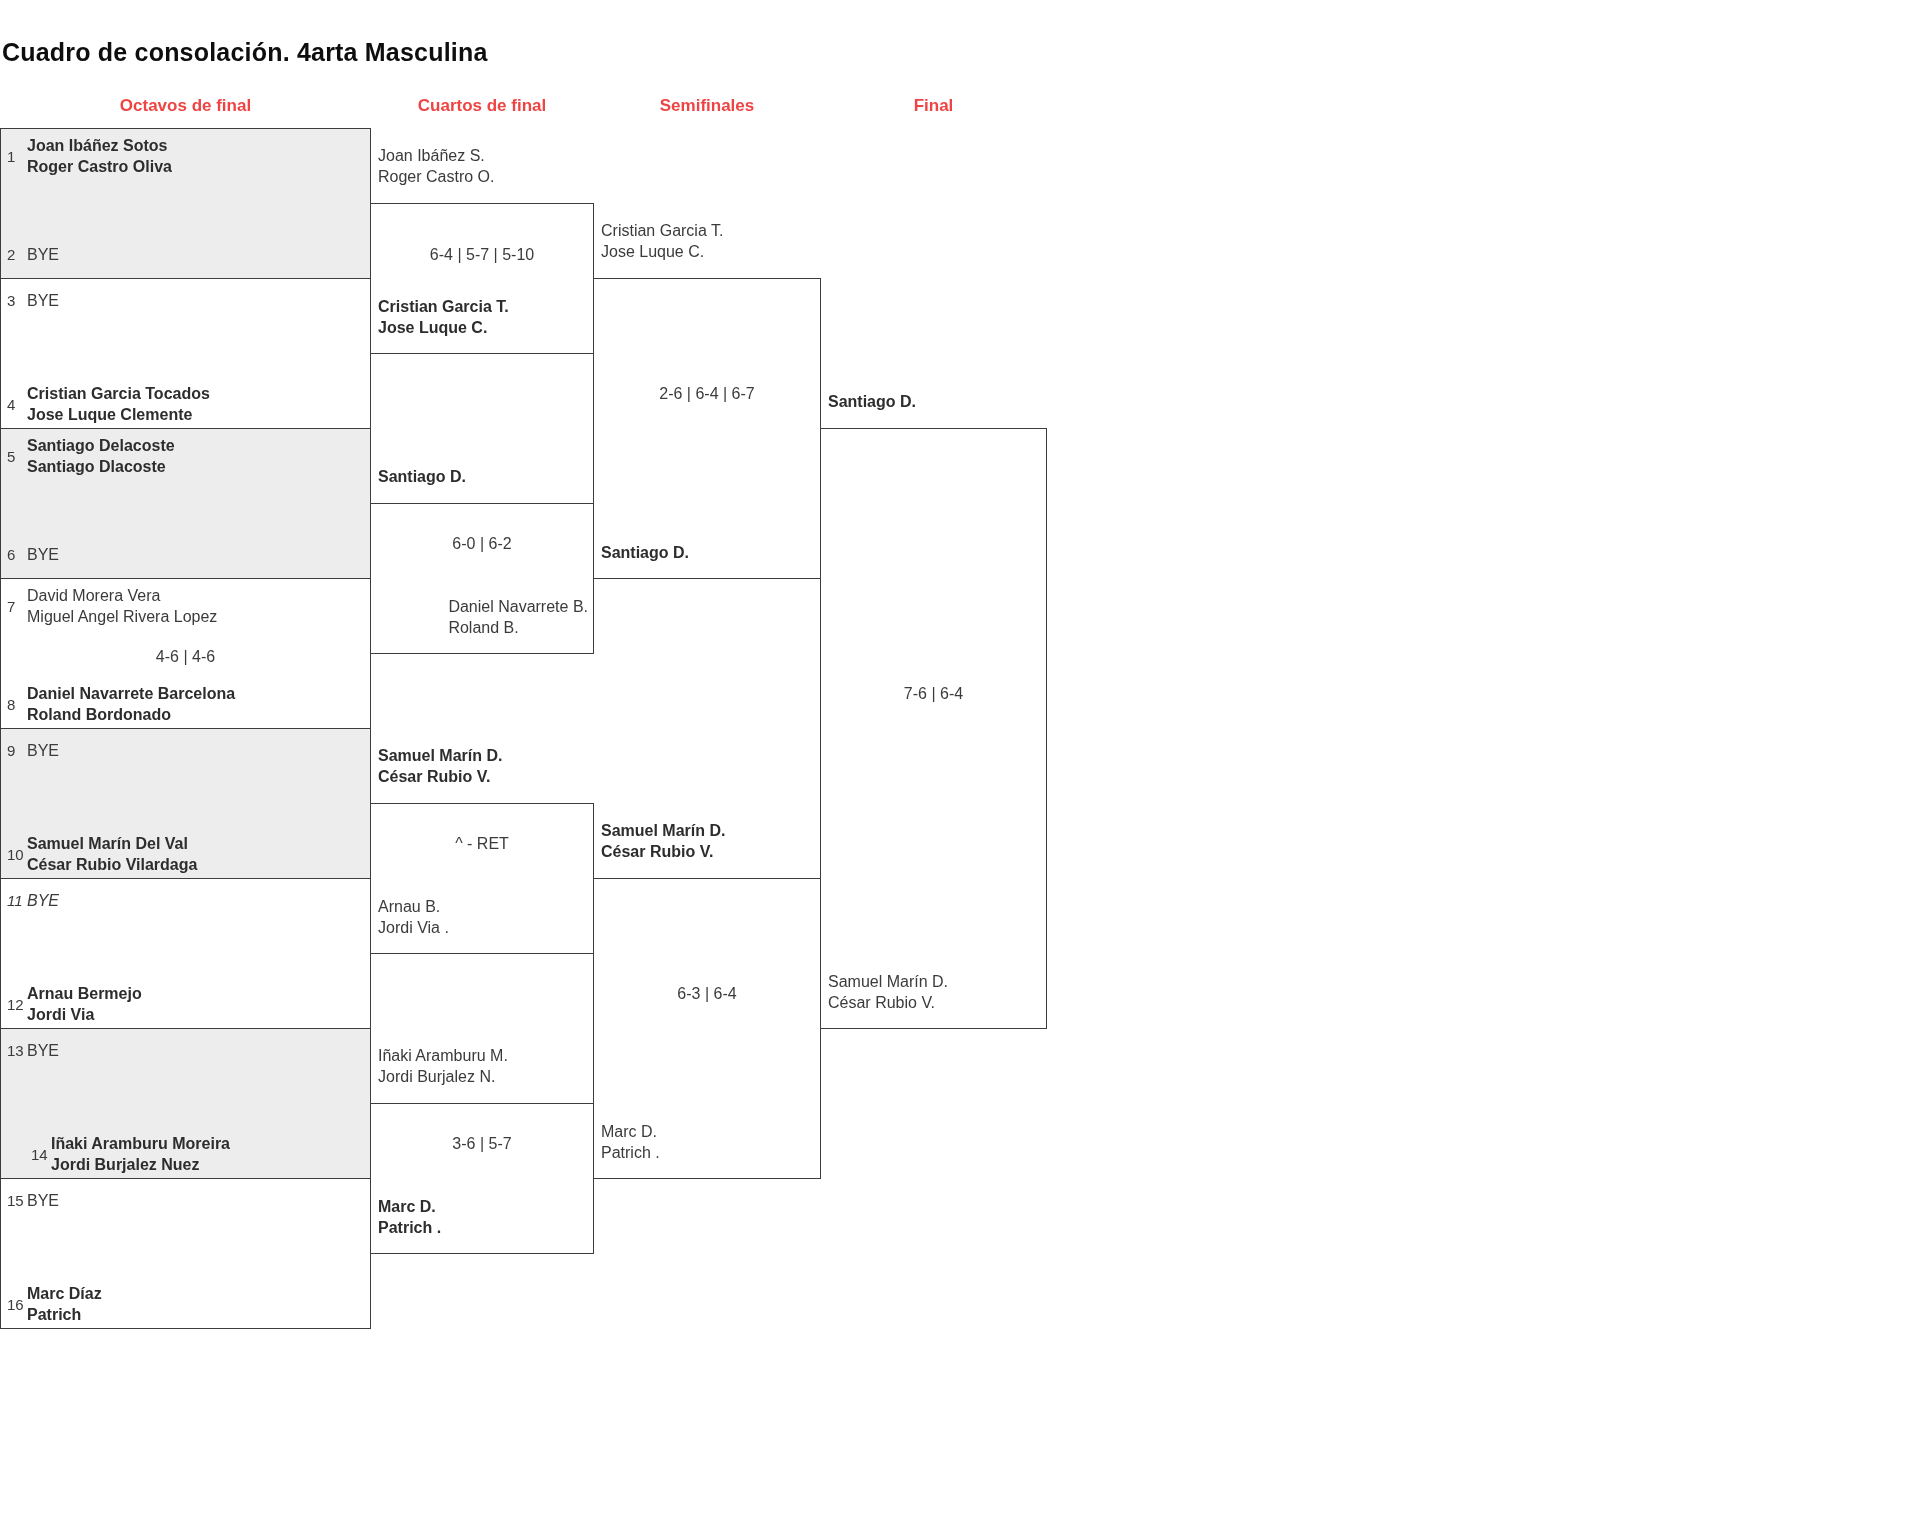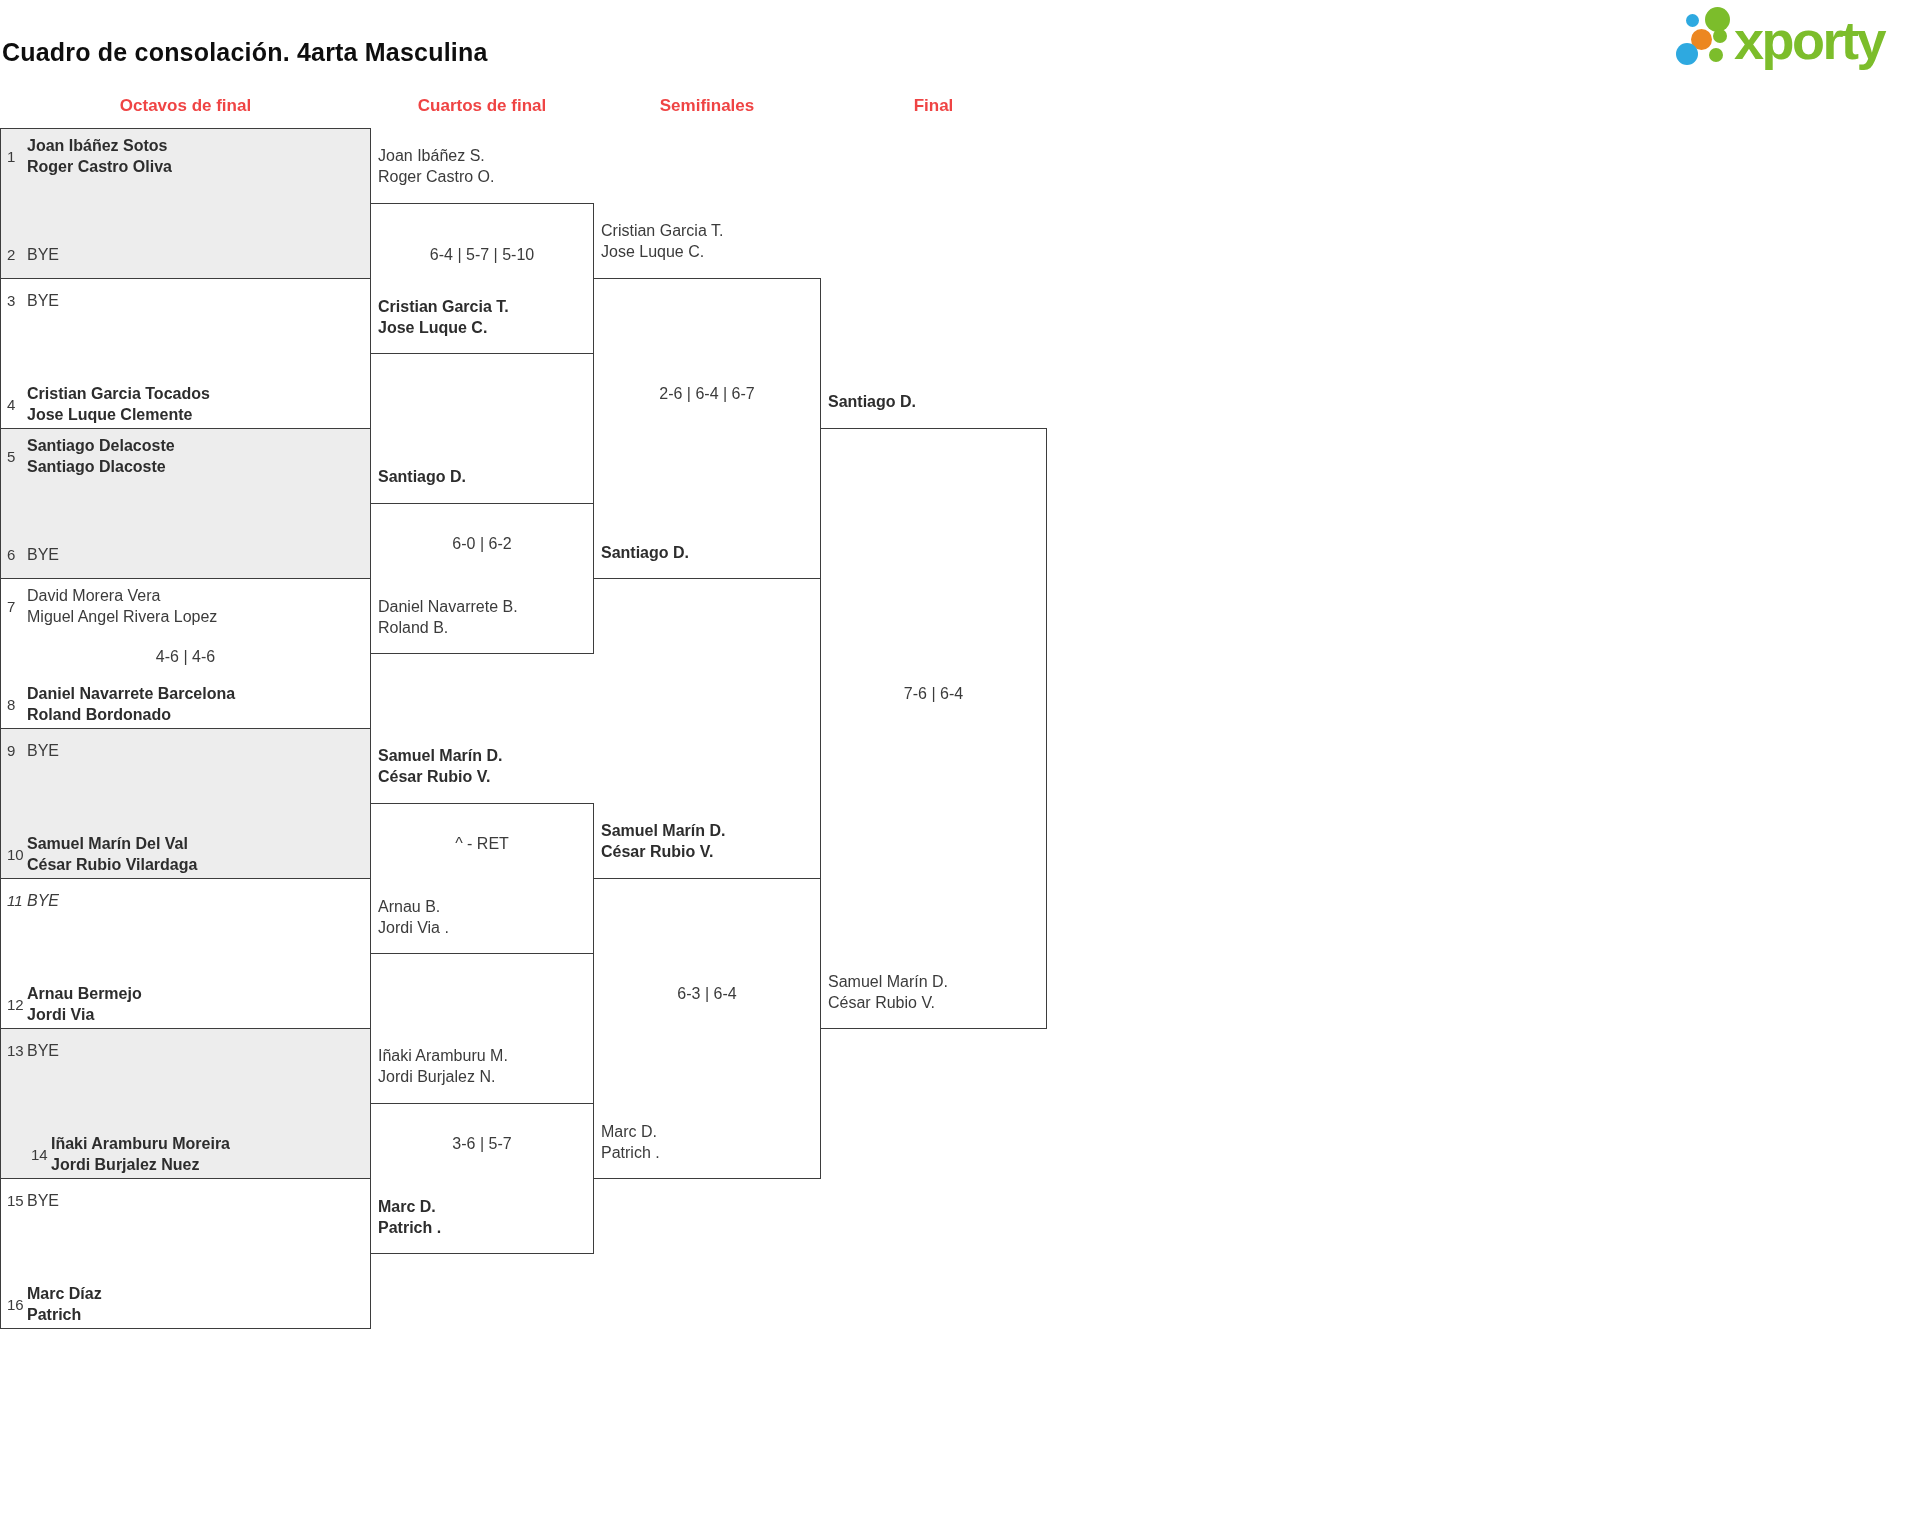--- a/index.html
+++ b/index.html
@@ -26,29 +26,20 @@
 <body>
 
 <div id="stage">
   <div class="title-line" style="top:36px">Cuadro de consolación. 4arta Masculina</div>
 
   <div class="round-header" style="left:0;width:371px">Octavos de final</div>
   <div class="round-header" style="left:370px;width:224px">Cuartos de final</div>
   <div class="round-header" style="left:593px;width:228px">Semifinales</div>
   <div class="round-header" style="left:820px;width:227px">Final</div>
 
-  <div class="logo">
-    <span class="logo-text" style="color: rgb(124, 189, 43);">xporty</span>
-  <span class="logo-dot" style="left: 16px; top: 14px; width: 13px; height: 13px; background: rgb(46, 169, 224);"></span>
-      <span class="logo-dot" style="left: 35px; top: 7px; width: 25px; height: 25px; background: rgb(124, 189, 43);"></span>
-      <span class="logo-dot" style="left: 21px; top: 29px; width: 21px; height: 21px; background: rgb(236, 135, 33);"></span>
-      <span class="logo-dot" style="left: 43px; top: 29px; width: 14px; height: 14px; background: rgb(124, 189, 43);"></span>
-      <span class="logo-dot" style="left: 6px; top: 43px; width: 22px; height: 22px; background: rgb(46, 169, 224);"></span>
-      <span class="logo-dot" style="left: 39px; top: 48px; width: 14px; height: 14px; background: rgb(124, 189, 43);"></span>
-    </div>
 
   <div id="bracket">
       <div class="match-box shaded" style="left: 0px; top: 128px; width: 371px; height: 151px;"></div>
       <div class="slot bold" style="left: 7px; top: 135px; width: 357px;">
         <span class="seed">1</span>
         <div class="names">
           <div>Joan Ibáñez Sotos</div>
           <div>Roger Castro Oliva</div>
         </div>
       </div>
@@ -171,21 +162,21 @@
           <div>Jose Luque C.</div>
         </div>
       </div>
       <div class="score" style="left: 370px; top: 244px; width: 224px;">6-4 | 5-7 | 5-10</div>
       <div class="match-box" style="left: 370px; top: 503px; width: 224px; height: 151px;"></div>
       <div class="slot bold" style="left: 378px; top: 466px; width: 210px;">
         <div class="names">
           <div>Santiago D.</div>
         </div>
       </div>
-      <div class="slot" style="left: 378px; top: 596px; width: 210px;">
+      <div class="slot" style="left: 378px; top: 596px; width: 210px; justify-content: flex-end;">
         <div class="names">
           <div>Daniel Navarrete B.</div>
           <div>Roland B.</div>
         </div>
       </div>
       <div class="score" style="left: 370px; top: 532.5px; width: 224px;">6-0 | 6-2</div>
       <div class="match-box" style="left: 370px; top: 803px; width: 224px; height: 151px;"></div>
       <div class="slot bold" style="left: 378px; top: 745px; width: 210px;">
         <div class="names">
           <div>Samuel Marín D.</div>

